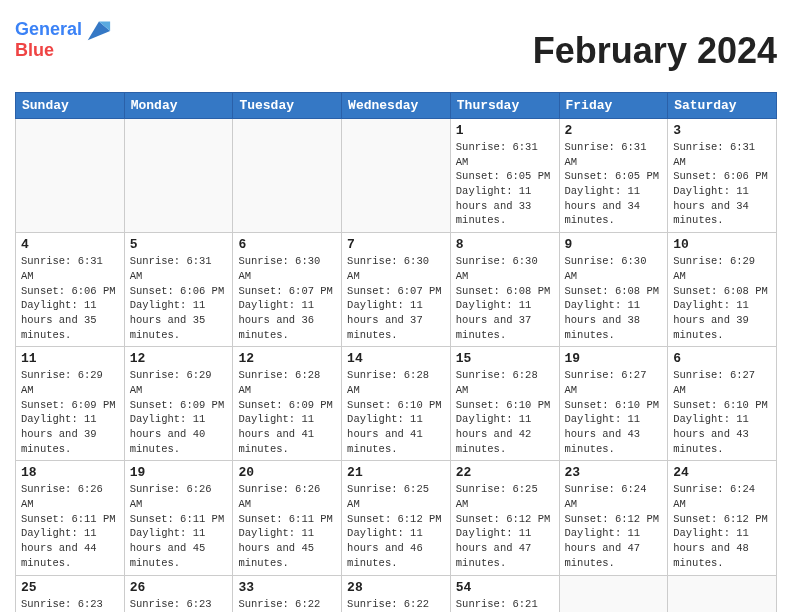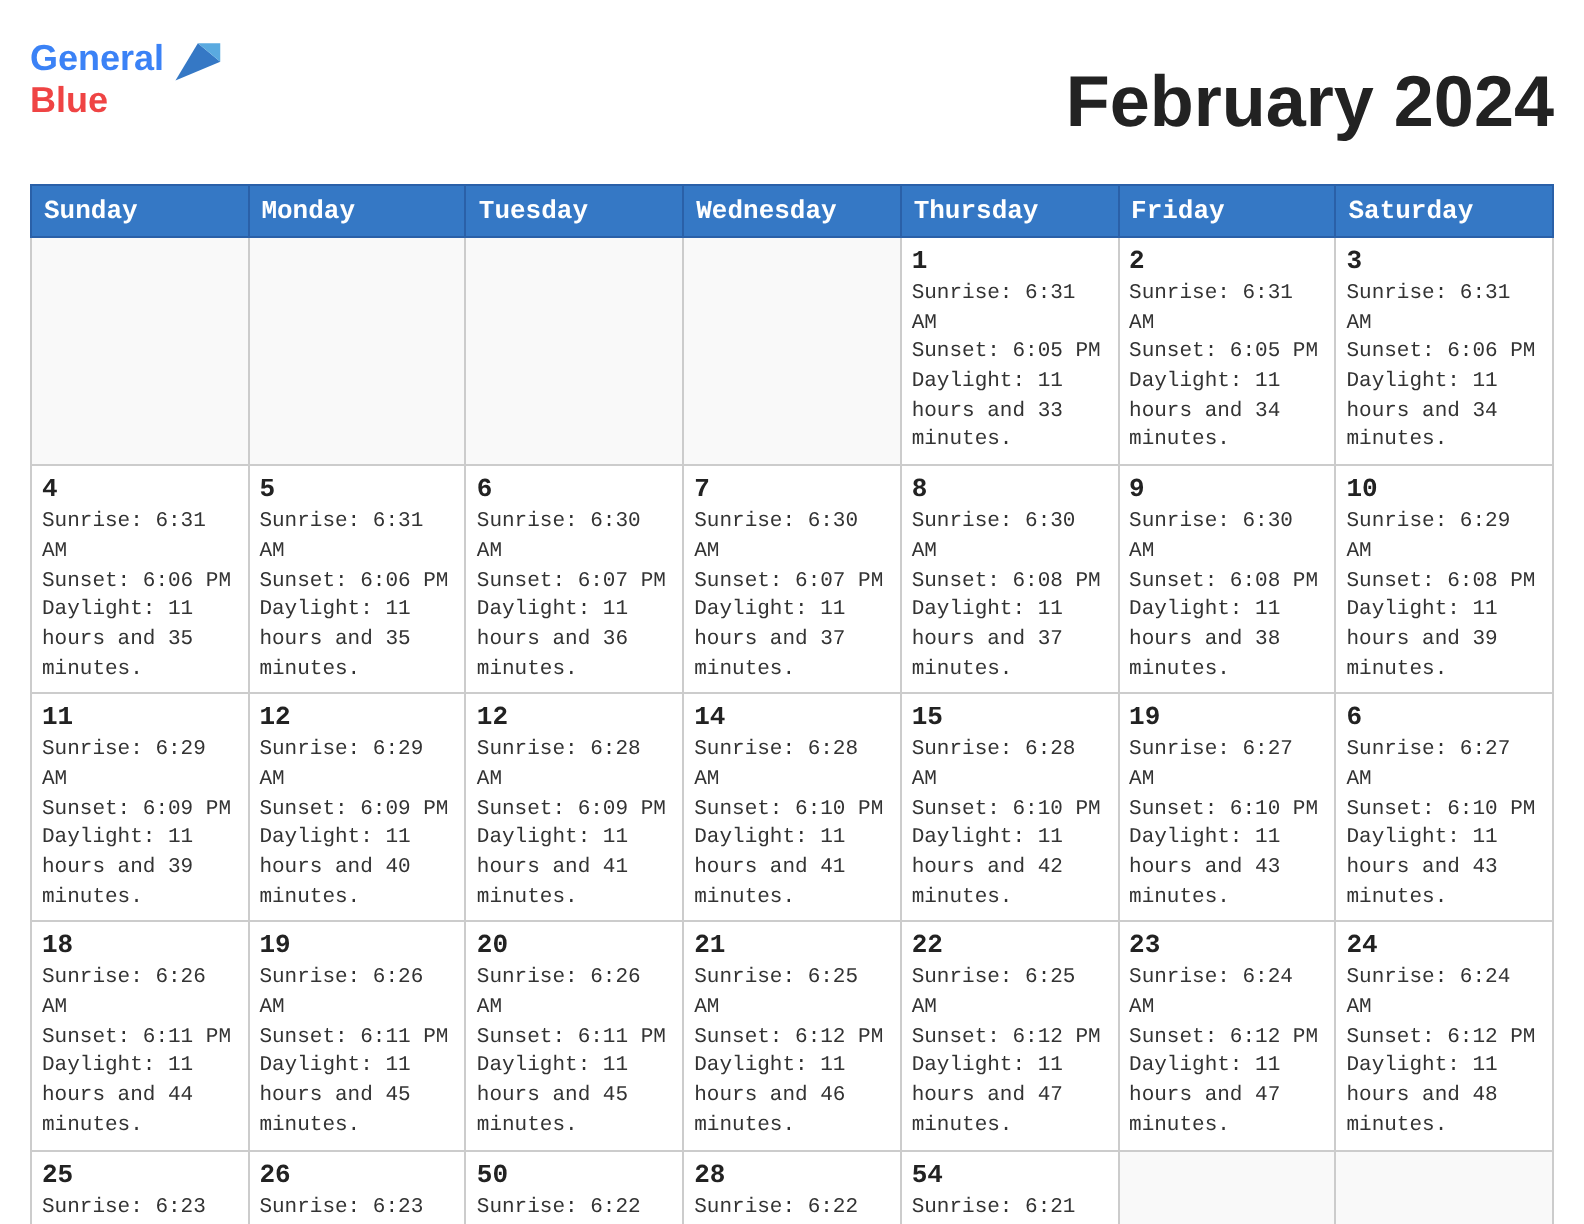--- a/index.html
+++ b/index.html
@@ -288,21 +288,21 @@
 Sunset: 6:12 PM
 Daylight: 11 hours and 49 minutes.</div>
         </td>
         <td>
           <span class="day-num">26</span>
           <div class="day-info" style="white-space: pre-line;">Sunrise: 6:23 AM
 Sunset: 6:13 PM
 Daylight: 11 hours and 49 minutes.</div>
         </td>
         <td>
-          <span class="day-num">50</span>
+          <span class="day-num">33</span>
           <div class="day-info" style="white-space: pre-line;">Sunrise: 6:22 AM
 Sunset: 6:13 PM
 Daylight: 11 hours and 50 minutes.</div>
         </td>
         <td>
           <span class="day-num">28</span>
           <div class="day-info" style="white-space: pre-line;">Sunrise: 6:22 AM
 Sunset: 6:13 PM
 Daylight: 11 hours and 51 minutes.</div>
         </td>

